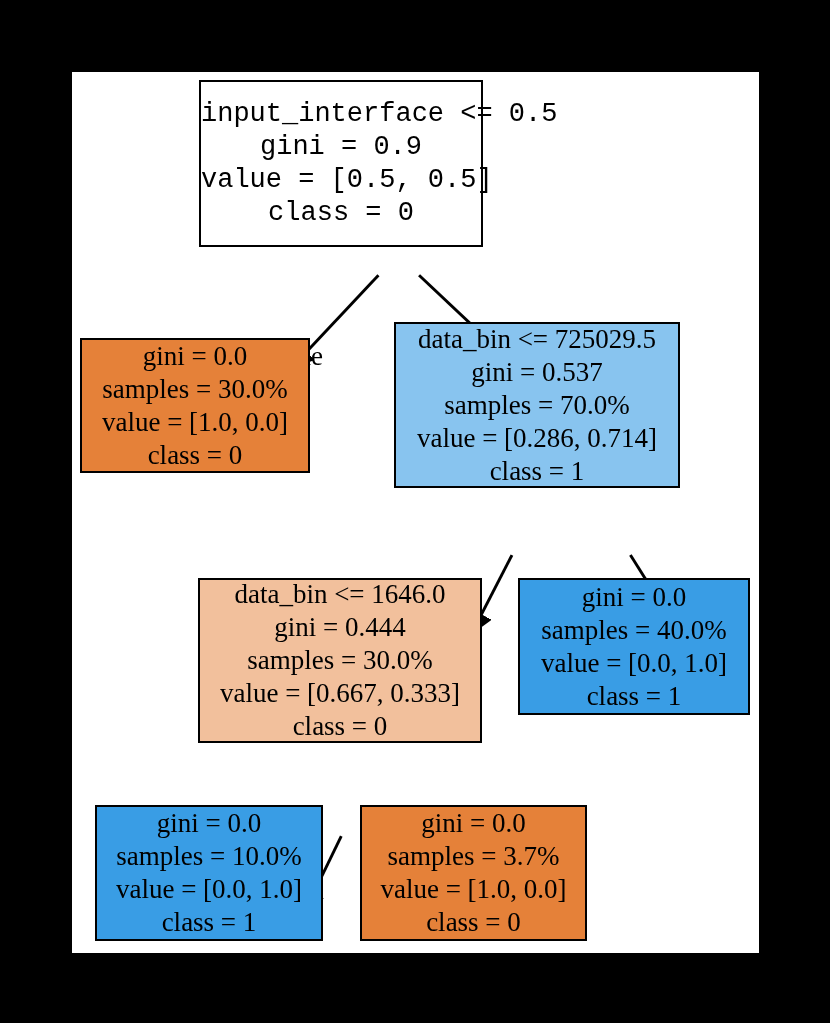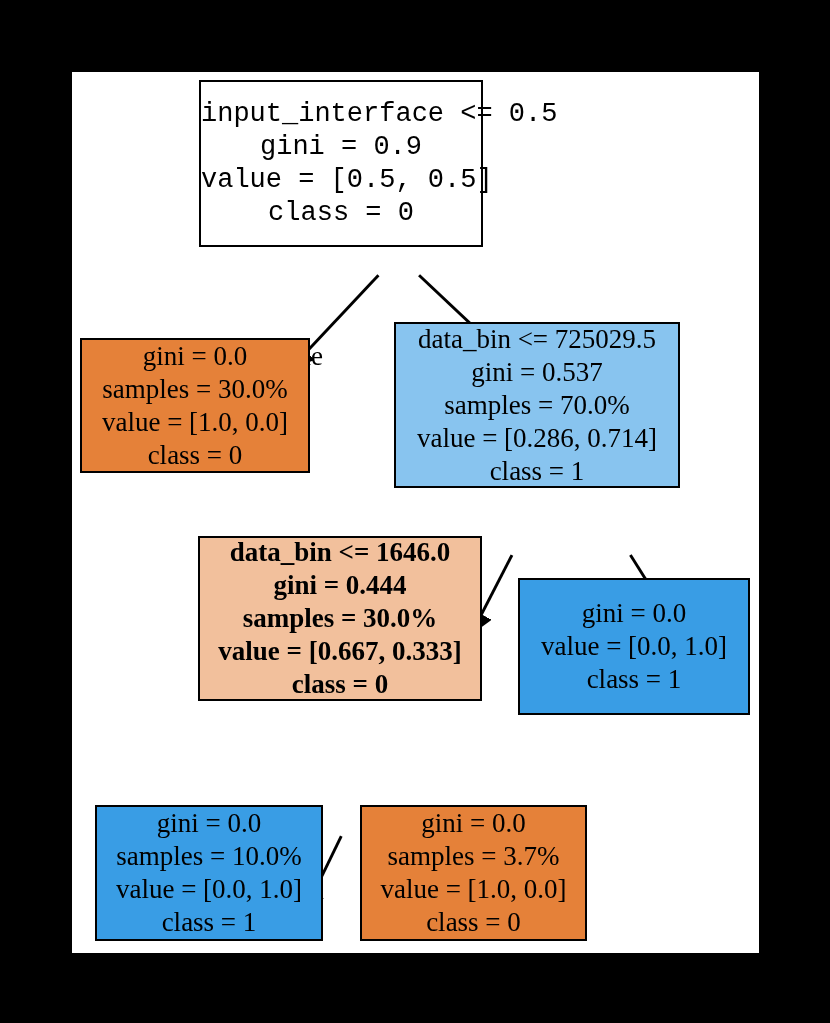--- a/index.html
+++ b/index.html
@@ -29,21 +29,21 @@
     justify-content: center;
     text-align: center;
     font-size: 27px;
     line-height: 33px;
     color: #000000;
     white-space: nowrap;
   }
   .node-root   { left:199px; top:80px;  width:284px; height:167px; }
   .node-l1     { left:80px;  top:338px; width:230px; height:135px; }
   .node-r1     { left:346px; top:322px; width:286px; height:166px;margin-left:48px; }
-  .node-m2     { left:198px; top:536px; width:284px; height:165px;font-weight:bold; }
+  .node-m2     { left:198px; top:578px; width:284px; height:165px; }
   .node-r2     { left:518px; top:578px; width:232px; height:137px; }
   .node-bl     { left:95px;  top:805px; width:228px; height:136px; }
   .node-br     { left:360px; top:805px; width:227px; height:136px; }
   .edges {
     position: absolute;
     left: 0; top: 0;
     width: 830px; height: 1023px;
   }
   .edges line {
     stroke: #000000;
@@ -108,20 +108,21 @@
   <div class="node node-m2" style="background: rgb(242, 192, 156);">
     <div>data_bin &lt;= 1646.0</div>
     <div>gini = 0.444</div>
     <div>samples = 30.0%</div>
     <div>value = [0.667, 0.333]</div>
     <div>class = 0</div>
   </div>
 
   <div class="node node-r2" style="background: rgb(57, 157, 229);">
     <div>gini = 0.0</div>
+    <div>samples = 40.0%</div>
     <div>value = [0.0, 1.0]</div>
     <div>class = 1</div>
   </div>
 
   <div class="node node-bl" style="background: rgb(57, 157, 229);">
     <div>gini = 0.0</div>
     <div>samples = 10.0%</div>
     <div>value = [0.0, 1.0]</div>
     <div>class = 1</div>
   </div>

